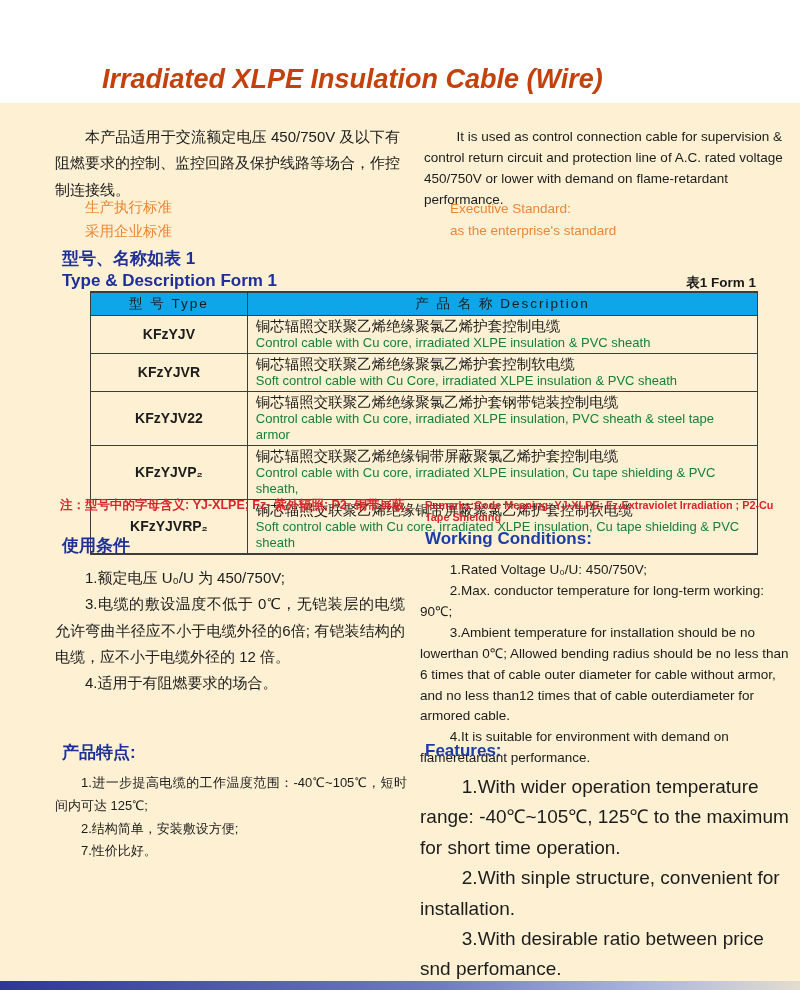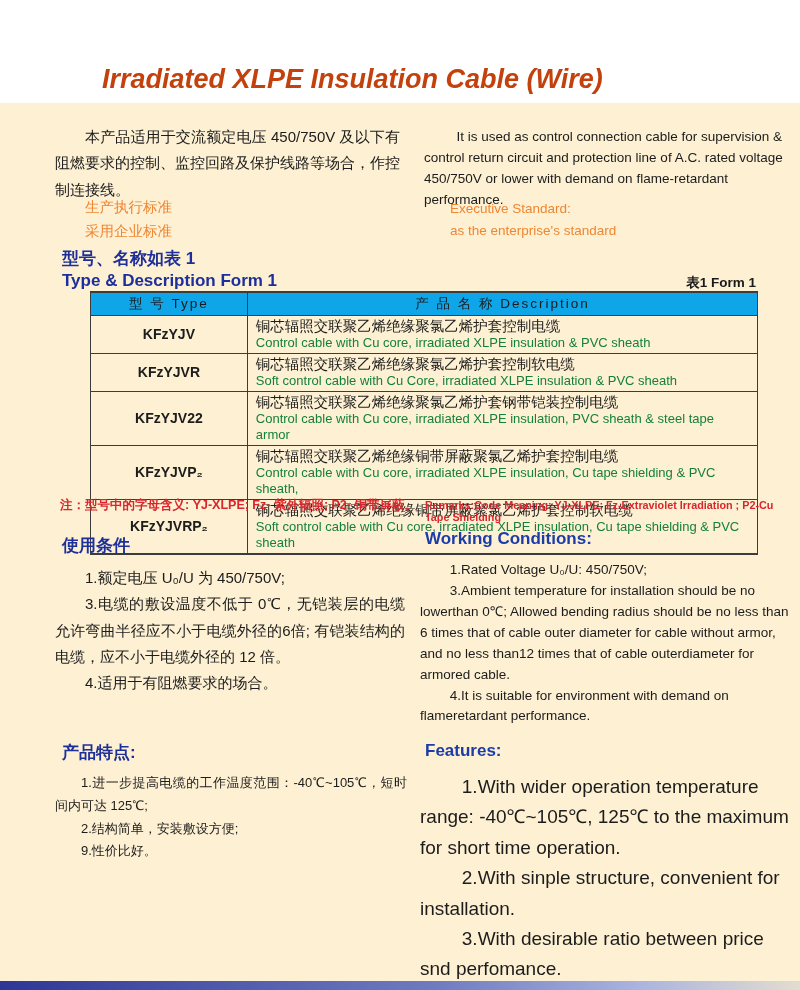--- a/index.html
+++ b/index.html
@@ -133,31 +133,32 @@
   <div class="wc-zh-head">使用条件</div>
   <div class="wc-en-head">Working Conditions:</div>
 
   <div class="wc-zh-list">
     <div class="li">1.额定电压 U₀/U 为 450/750V;</div>
     <div class="li">3.电缆的敷设温度不低于 0℃，无铠装层的电缆允许弯曲半径应不小于电缆外径的6倍; 有铠装结构的电缆，应不小于电缆外径的 12 倍。</div>
     <div class="li">4.适用于有阻燃要求的场合。</div>
   </div>
   <div class="wc-en-list">
     <div class="li">1.Rated Voltage U₀/U: 450/750V;</div>
+    <div class="li">2.Max. conductor temperature for long-term working: 90℃;</div>
     <div class="li">3.Ambient temperature for installation should be no lowerthan 0℃; Allowed bending radius should be no less than 6 times that of cable outer diameter for cable without armor, and no less than12 times that of cable outerdiameter for armored cable.</div>
     <div class="li">4.It is suitable for environment with demand on flameretardant performance.</div>
   </div>
 
   <div class="ft-zh-head">产品特点:</div>
   <div class="ft-en-head">Features:</div>
 
   <div class="ft-zh-list">
     <div class="li">1.进一步提高电缆的工作温度范围：-40℃~105℃，短时间内可达 125℃;</div>
     <div class="li">2.结构简单，安装敷设方便;</div>
-    <div class="li">9.性价比好。</div>
+    <div class="li">7.性价比好。</div>
   </div>
   <div class="ft-en-list">
     <div class="li">1.With wider operation temperature range: -40℃~105℃, 125℃ to the maximum for short time operation.</div>
     <div class="li">2.With sinple structure, convenient for installation.</div>
     <div class="li">3.With desirable ratio between price snd perfomance.</div>
   </div>
 
   <div class="bottom-bar"></div>
 </div>
 

